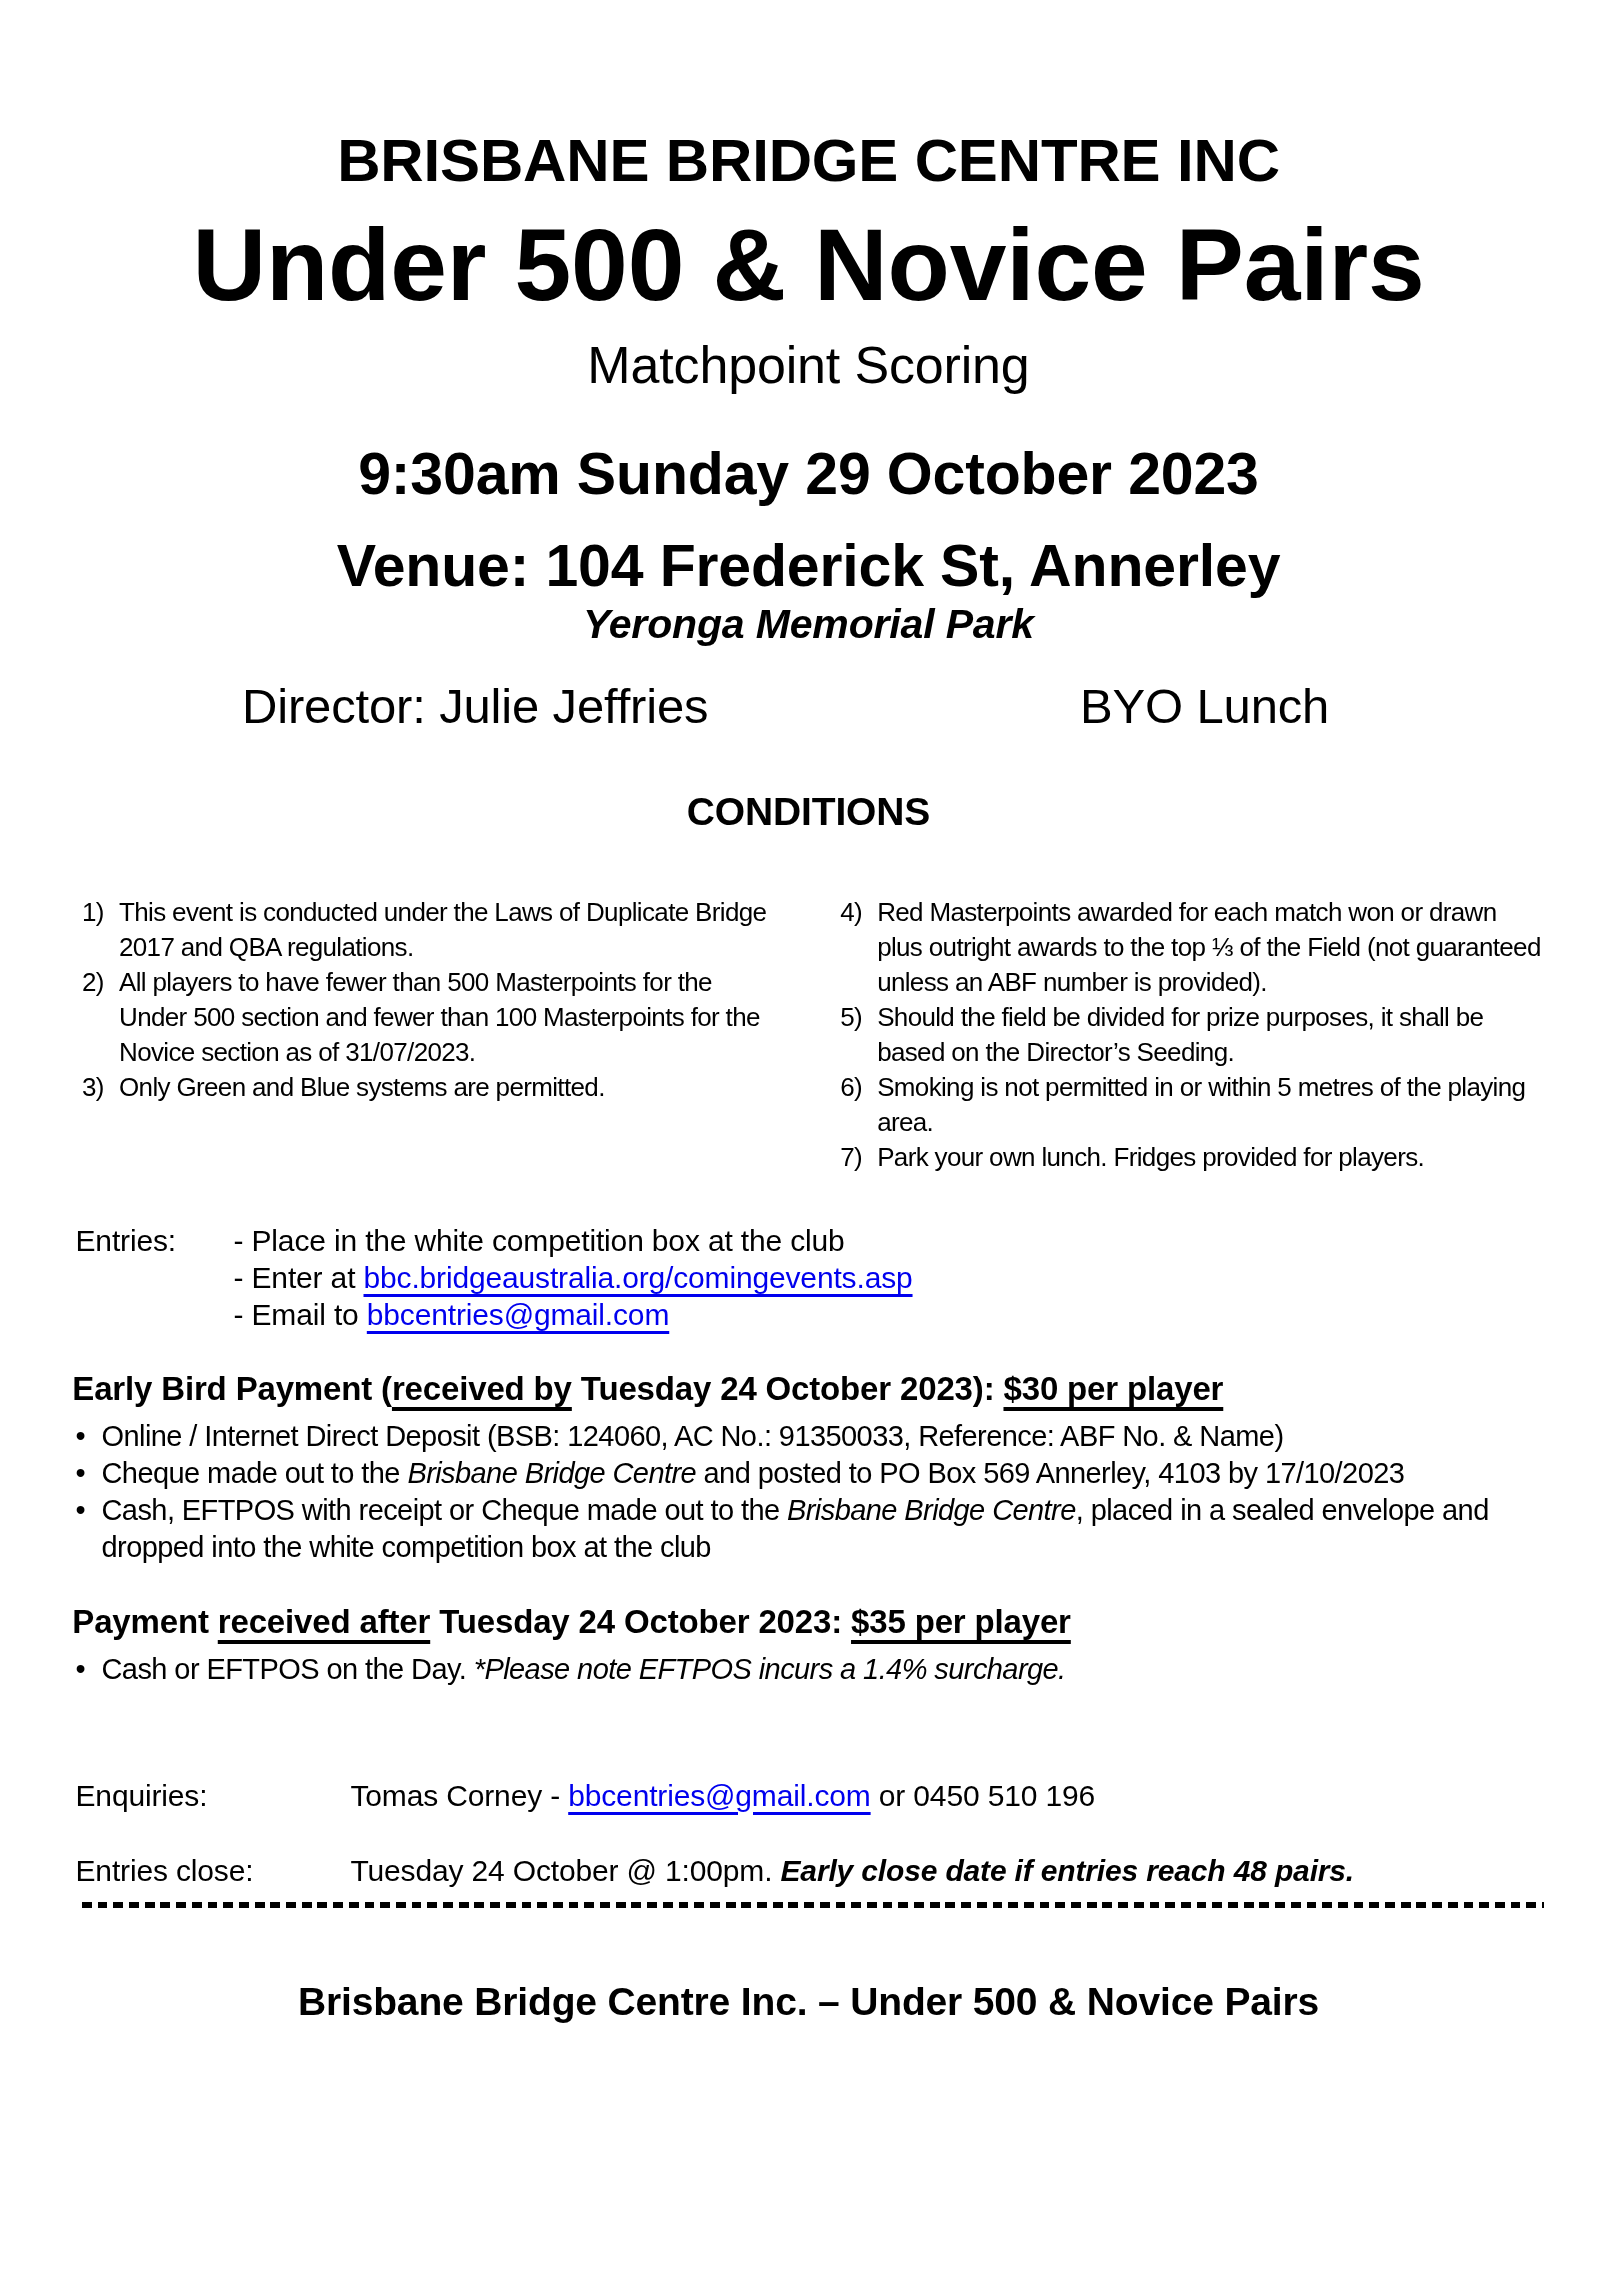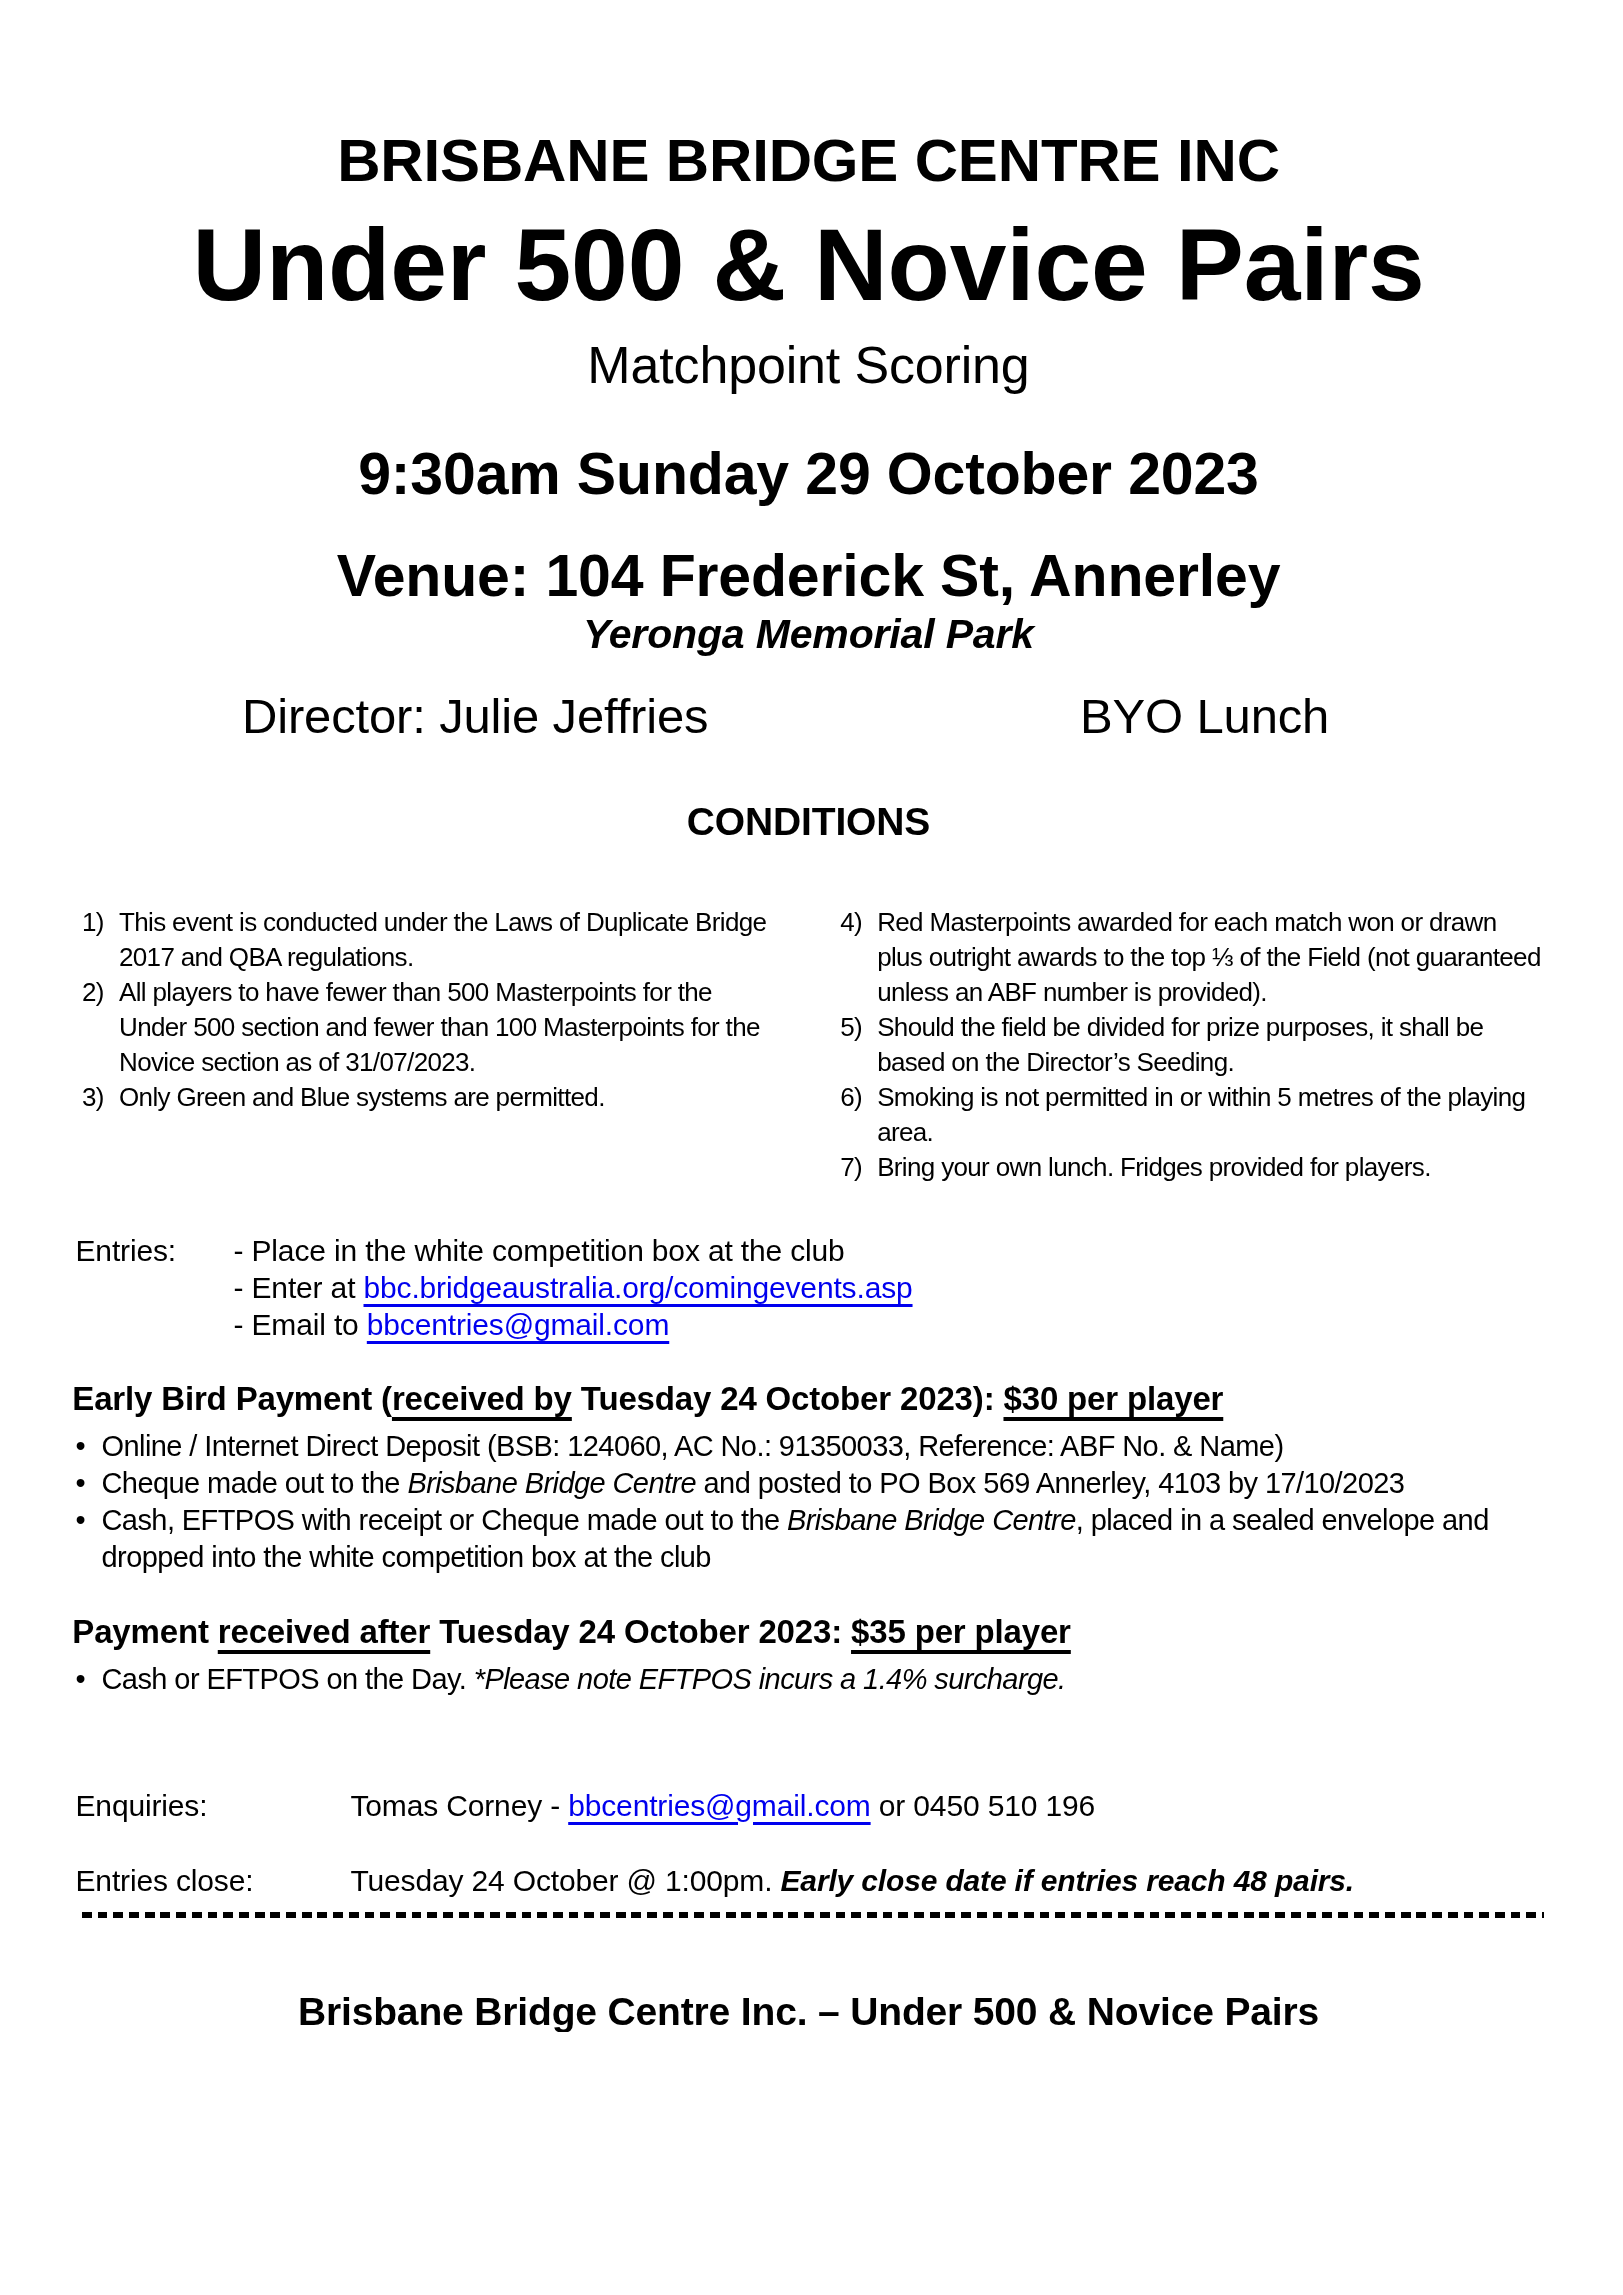--- a/index.html
+++ b/index.html
@@ -14,21 +14,21 @@
     font-family: "Liberation Sans", "DejaVu Sans", sans-serif;
     letter-spacing: -0.015em;
     overflow: hidden;
   }
   .center { text-align: center; }
 
   .org        { font-size: 60px;  font-weight: bold; line-height: 1.1; }
   .title      { font-size: 102px; font-weight: bold; line-height: 1.12; margin-top: 14.4px; }
   .scoring    { font-size: 52px;  line-height: 1.15; margin-top: 13px; }
   .datetime   { font-size: 59px;  font-weight: bold; line-height: 1.15; margin-top: 46px; }
-  .venue      { font-size: 59px;  font-weight: bold; line-height: 1.15; margin-top: 34px; }
+  .venue      { font-size: 59px;  font-weight: bold; line-height: 1.15; margin-top: 24px; }
   .park       { font-size: 41px;  font-weight: bold; font-style: italic; line-height: 1.15; margin-top: 0px; }
 
   .director-row { position: relative; height: 58px; margin-top: 30px; font-size: 49px; line-height: 1.15; }
   .director  { position: absolute; left: 173px;  top: 0; }
   .byo       { position: absolute; left: 1011px; top: 0; }
 
   .cond-heading { font-size: 39px; font-weight: bold; text-align: center; line-height: 1.15; margin-top: 54px; }
 
   .cond-cols { display: flex; margin-top: 60px; margin-left: 13px; }
   .cond-col  { font-size: 26px; line-height: 35px; letter-spacing: -0.025em; }
@@ -130,21 +130,21 @@
       <div class="cond-item">
         <span class="cond-num">5)</span>
         <span class="cond-text">Should the field be divided for prize purposes, it shall be based on the Director’s Seeding.</span>
       </div>
       <div class="cond-item">
         <span class="cond-num">6)</span>
         <span class="cond-text">Smoking is not permitted in or within 5 metres of the playing area.</span>
       </div>
       <div class="cond-item">
         <span class="cond-num">7)</span>
-        <span class="cond-text">Bring your own lunch. Fridges provided for players.</span>
+        <span class="cond-text">Park your own lunch. Fridges provided for players.</span>
       </div>
     </div>
   </div>
 
   <div class="entries-row">
     <span class="entries-label">Entries:</span>
     <div class="entries-items">
       <div>
         <span>- Place in the white competition box at the club</span>
       </div>

